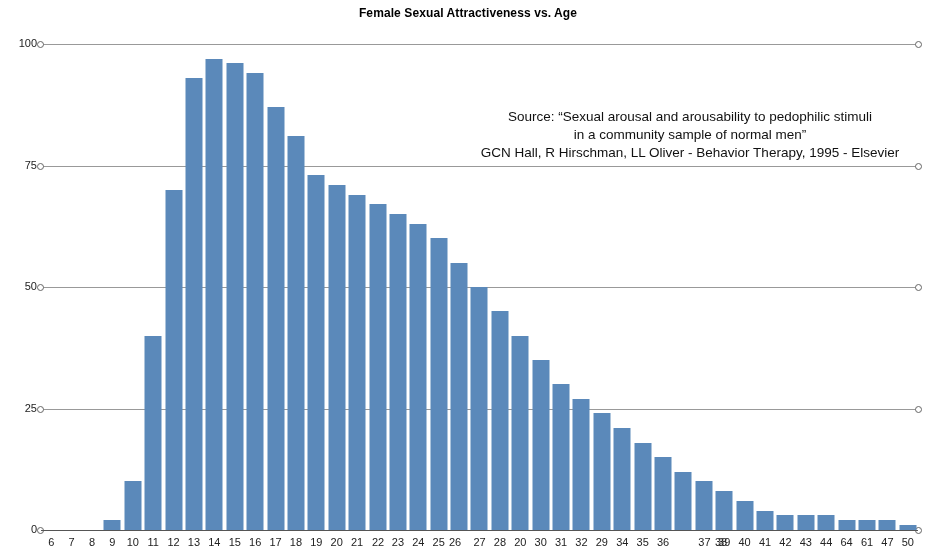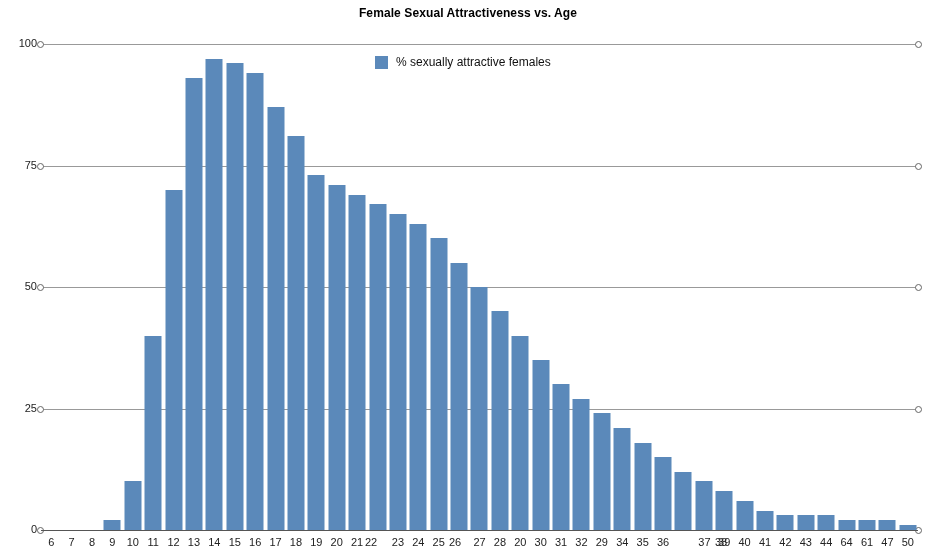--- a/index.html
+++ b/index.html
@@ -321,21 +321,21 @@
       <div class="xtick-label" style="left: 132.57px;">12</div>
       <div class="xtick-label" style="left: 152.965px;">13</div>
       <div class="xtick-label" style="left: 173.36px;">14</div>
       <div class="xtick-label" style="left: 193.756px;">15</div>
       <div class="xtick-label" style="left: 214.151px;">16</div>
       <div class="xtick-label" style="left: 234.547px;">17</div>
       <div class="xtick-label" style="left: 254.942px;">18</div>
       <div class="xtick-label" style="left: 275.337px;">19</div>
       <div class="xtick-label" style="left: 295.733px;">20</div>
       <div class="xtick-label" style="left: 316.128px;">21</div>
-      <div class="xtick-label" style="left: 330px;">22</div>
+      <div class="xtick-label" style="left: 337px;">22</div>
       <div class="xtick-label" style="left: 356.919px;">23</div>
       <div class="xtick-label" style="left: 377.314px;">24</div>
       <div class="xtick-label" style="left: 397.709px;">25</div>
       <div class="xtick-label" style="left: 414px;">26</div>
       <div class="xtick-label" style="left: 438.5px;">27</div>
       <div class="xtick-label" style="left: 458.895px;">28</div>
       <div class="xtick-label" style="left: 479.291px;">20</div>
       <div class="xtick-label" style="left: 499.686px;">30</div>
       <div class="xtick-label" style="left: 520.081px;">31</div>
       <div class="xtick-label" style="left: 540.477px;">32</div>
@@ -350,19 +350,20 @@
       <div class="xtick-label" style="left: 724.035px;">41</div>
       <div class="xtick-label" style="left: 744.43px;">42</div>
       <div class="xtick-label" style="left: 764.826px;">43</div>
       <div class="xtick-label" style="left: 785.221px;">44</div>
       <div class="xtick-label" style="left: 805.616px;">64</div>
       <div class="xtick-label" style="left: 826.012px;">61</div>
       <div class="xtick-label" style="left: 846.407px;">47</div>
       <div class="xtick-label" style="left: 866.802px;">50</div>
     </div>
 
-  <div class="legend">
-    <span class="legend-swatch"></span>
-    <span class="legend-text">% sexually attractive females</span>
+
+  <div class="source-note">
+    <span class="source-line">Source: “Sexual arousal and arousability to pedophilic stimuli</span>
+    <span class="source-line">in a community sample of normal men”</span>
+    <span class="source-line">GCN Hall, R Hirschman, LL Oliver - Behavior Therapy, 1995 - Elsevier</span>
   </div>
 
-
 </div>
 
 </body></html>

